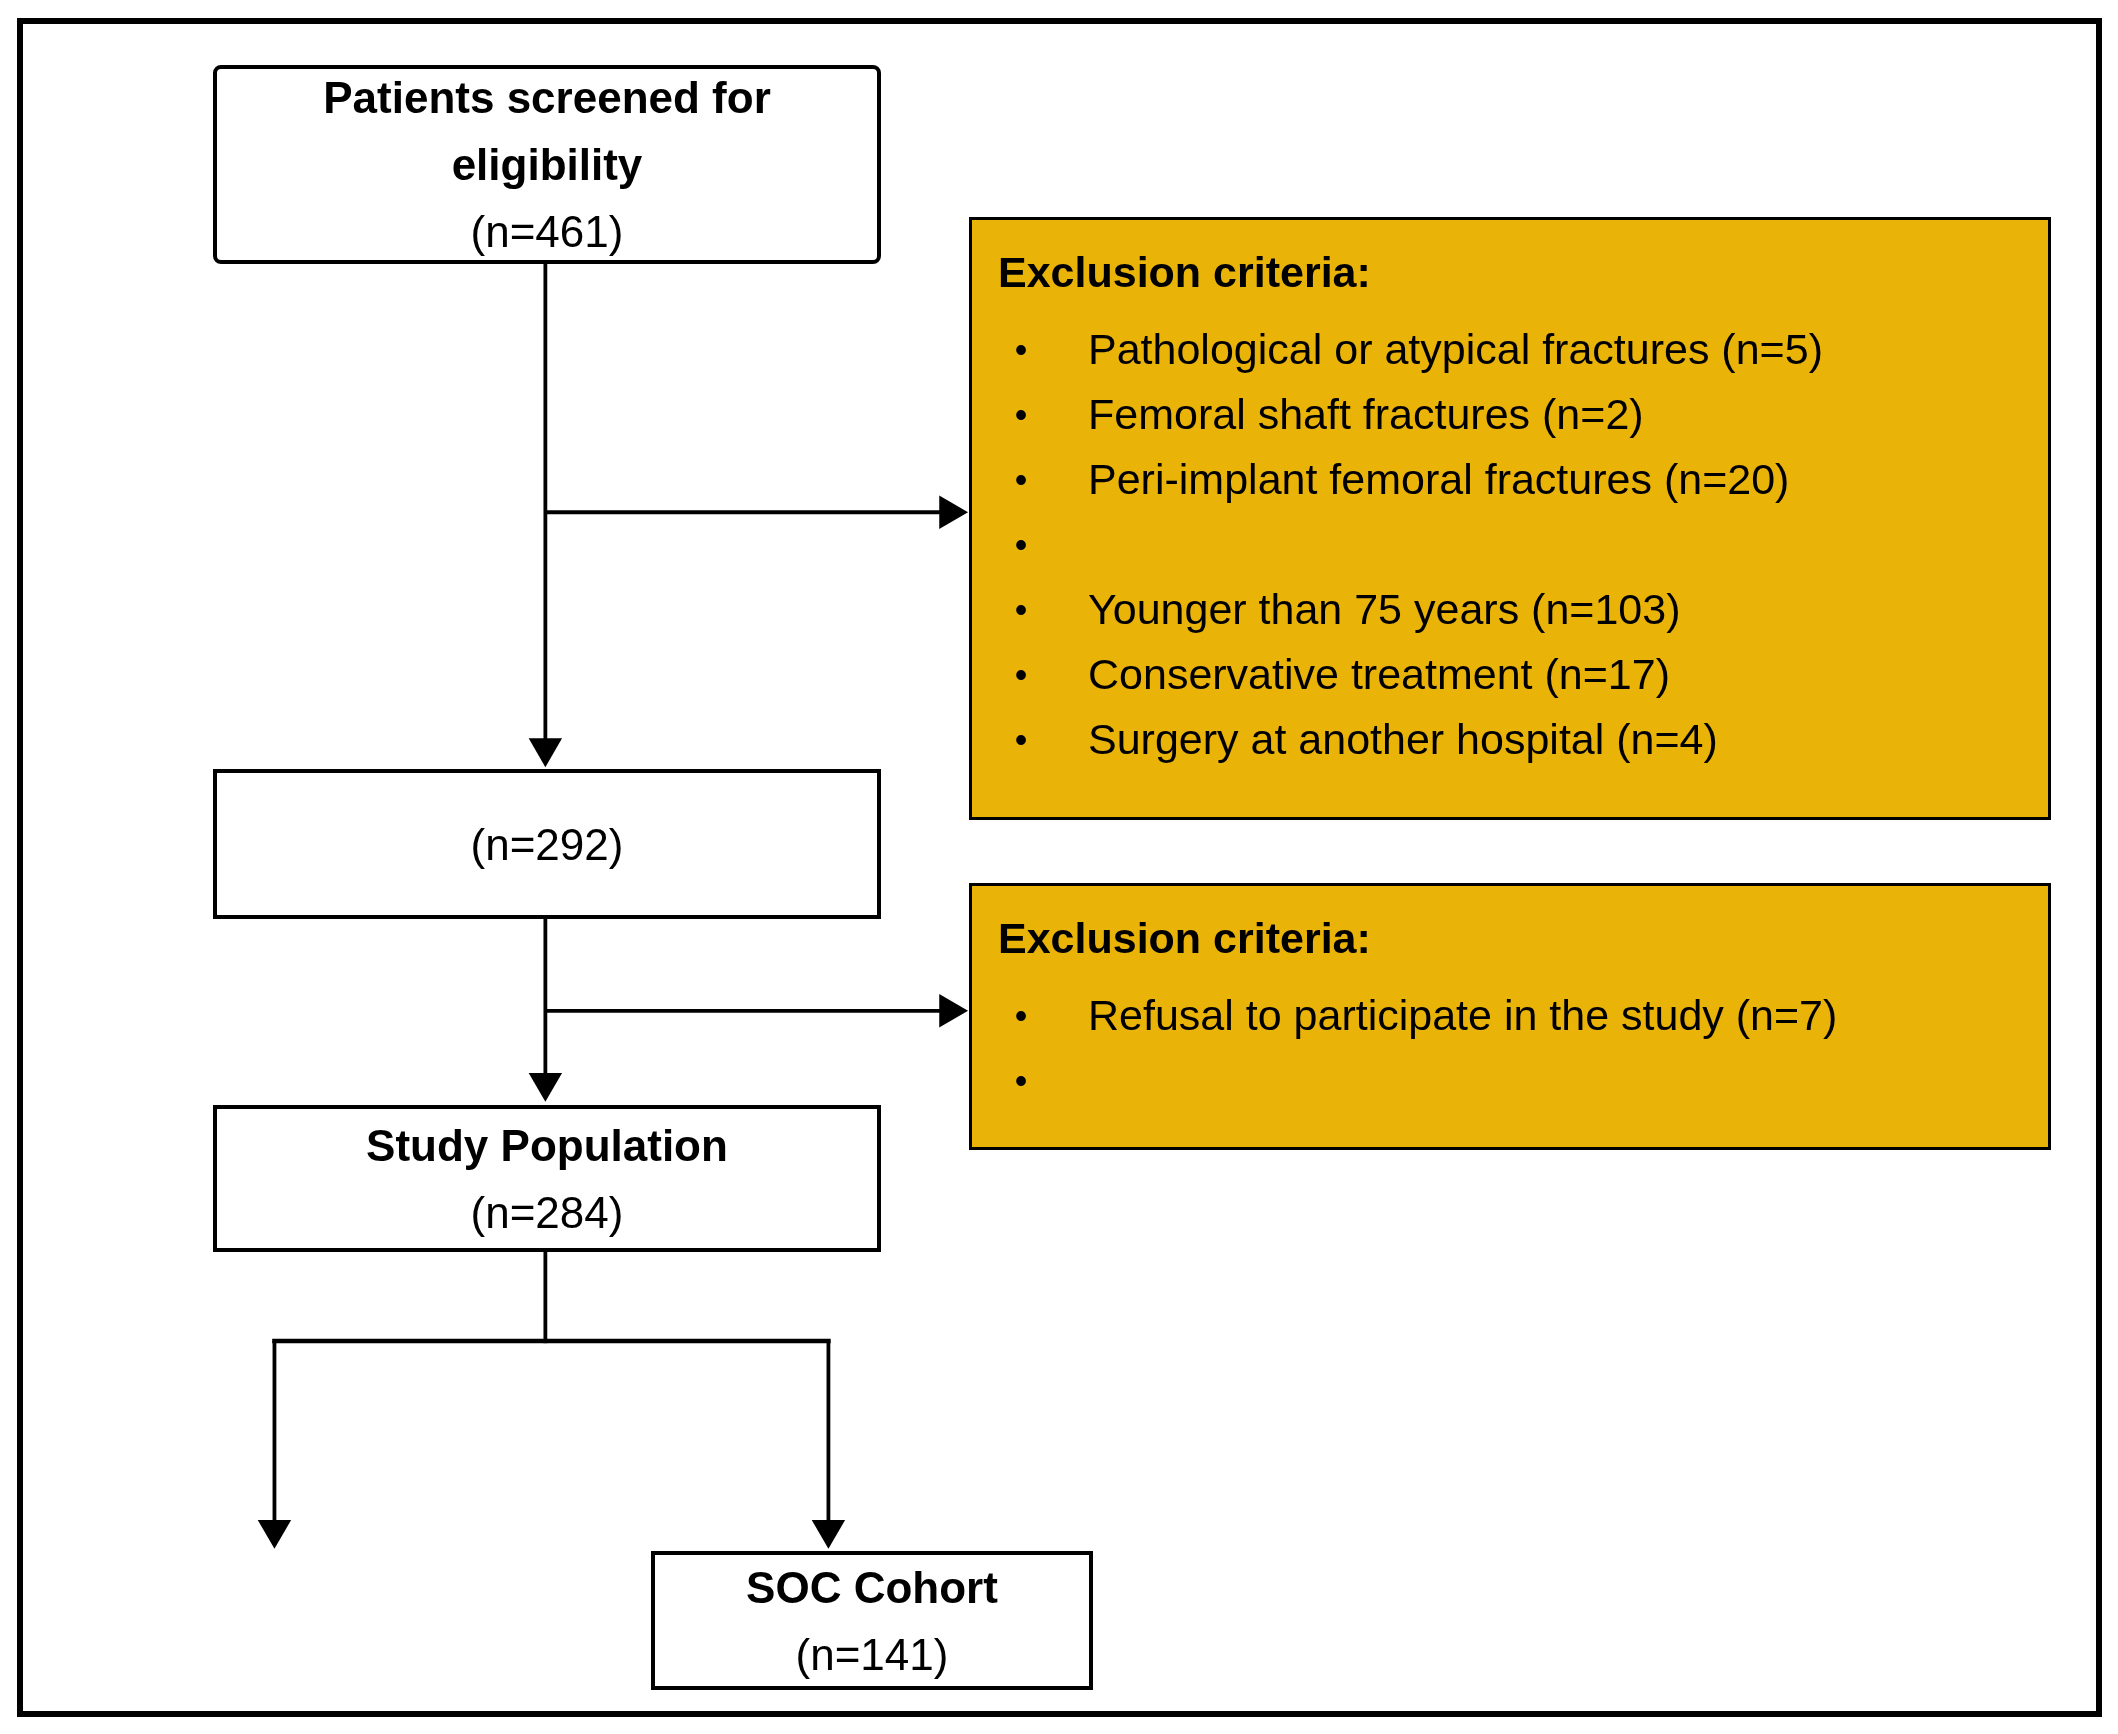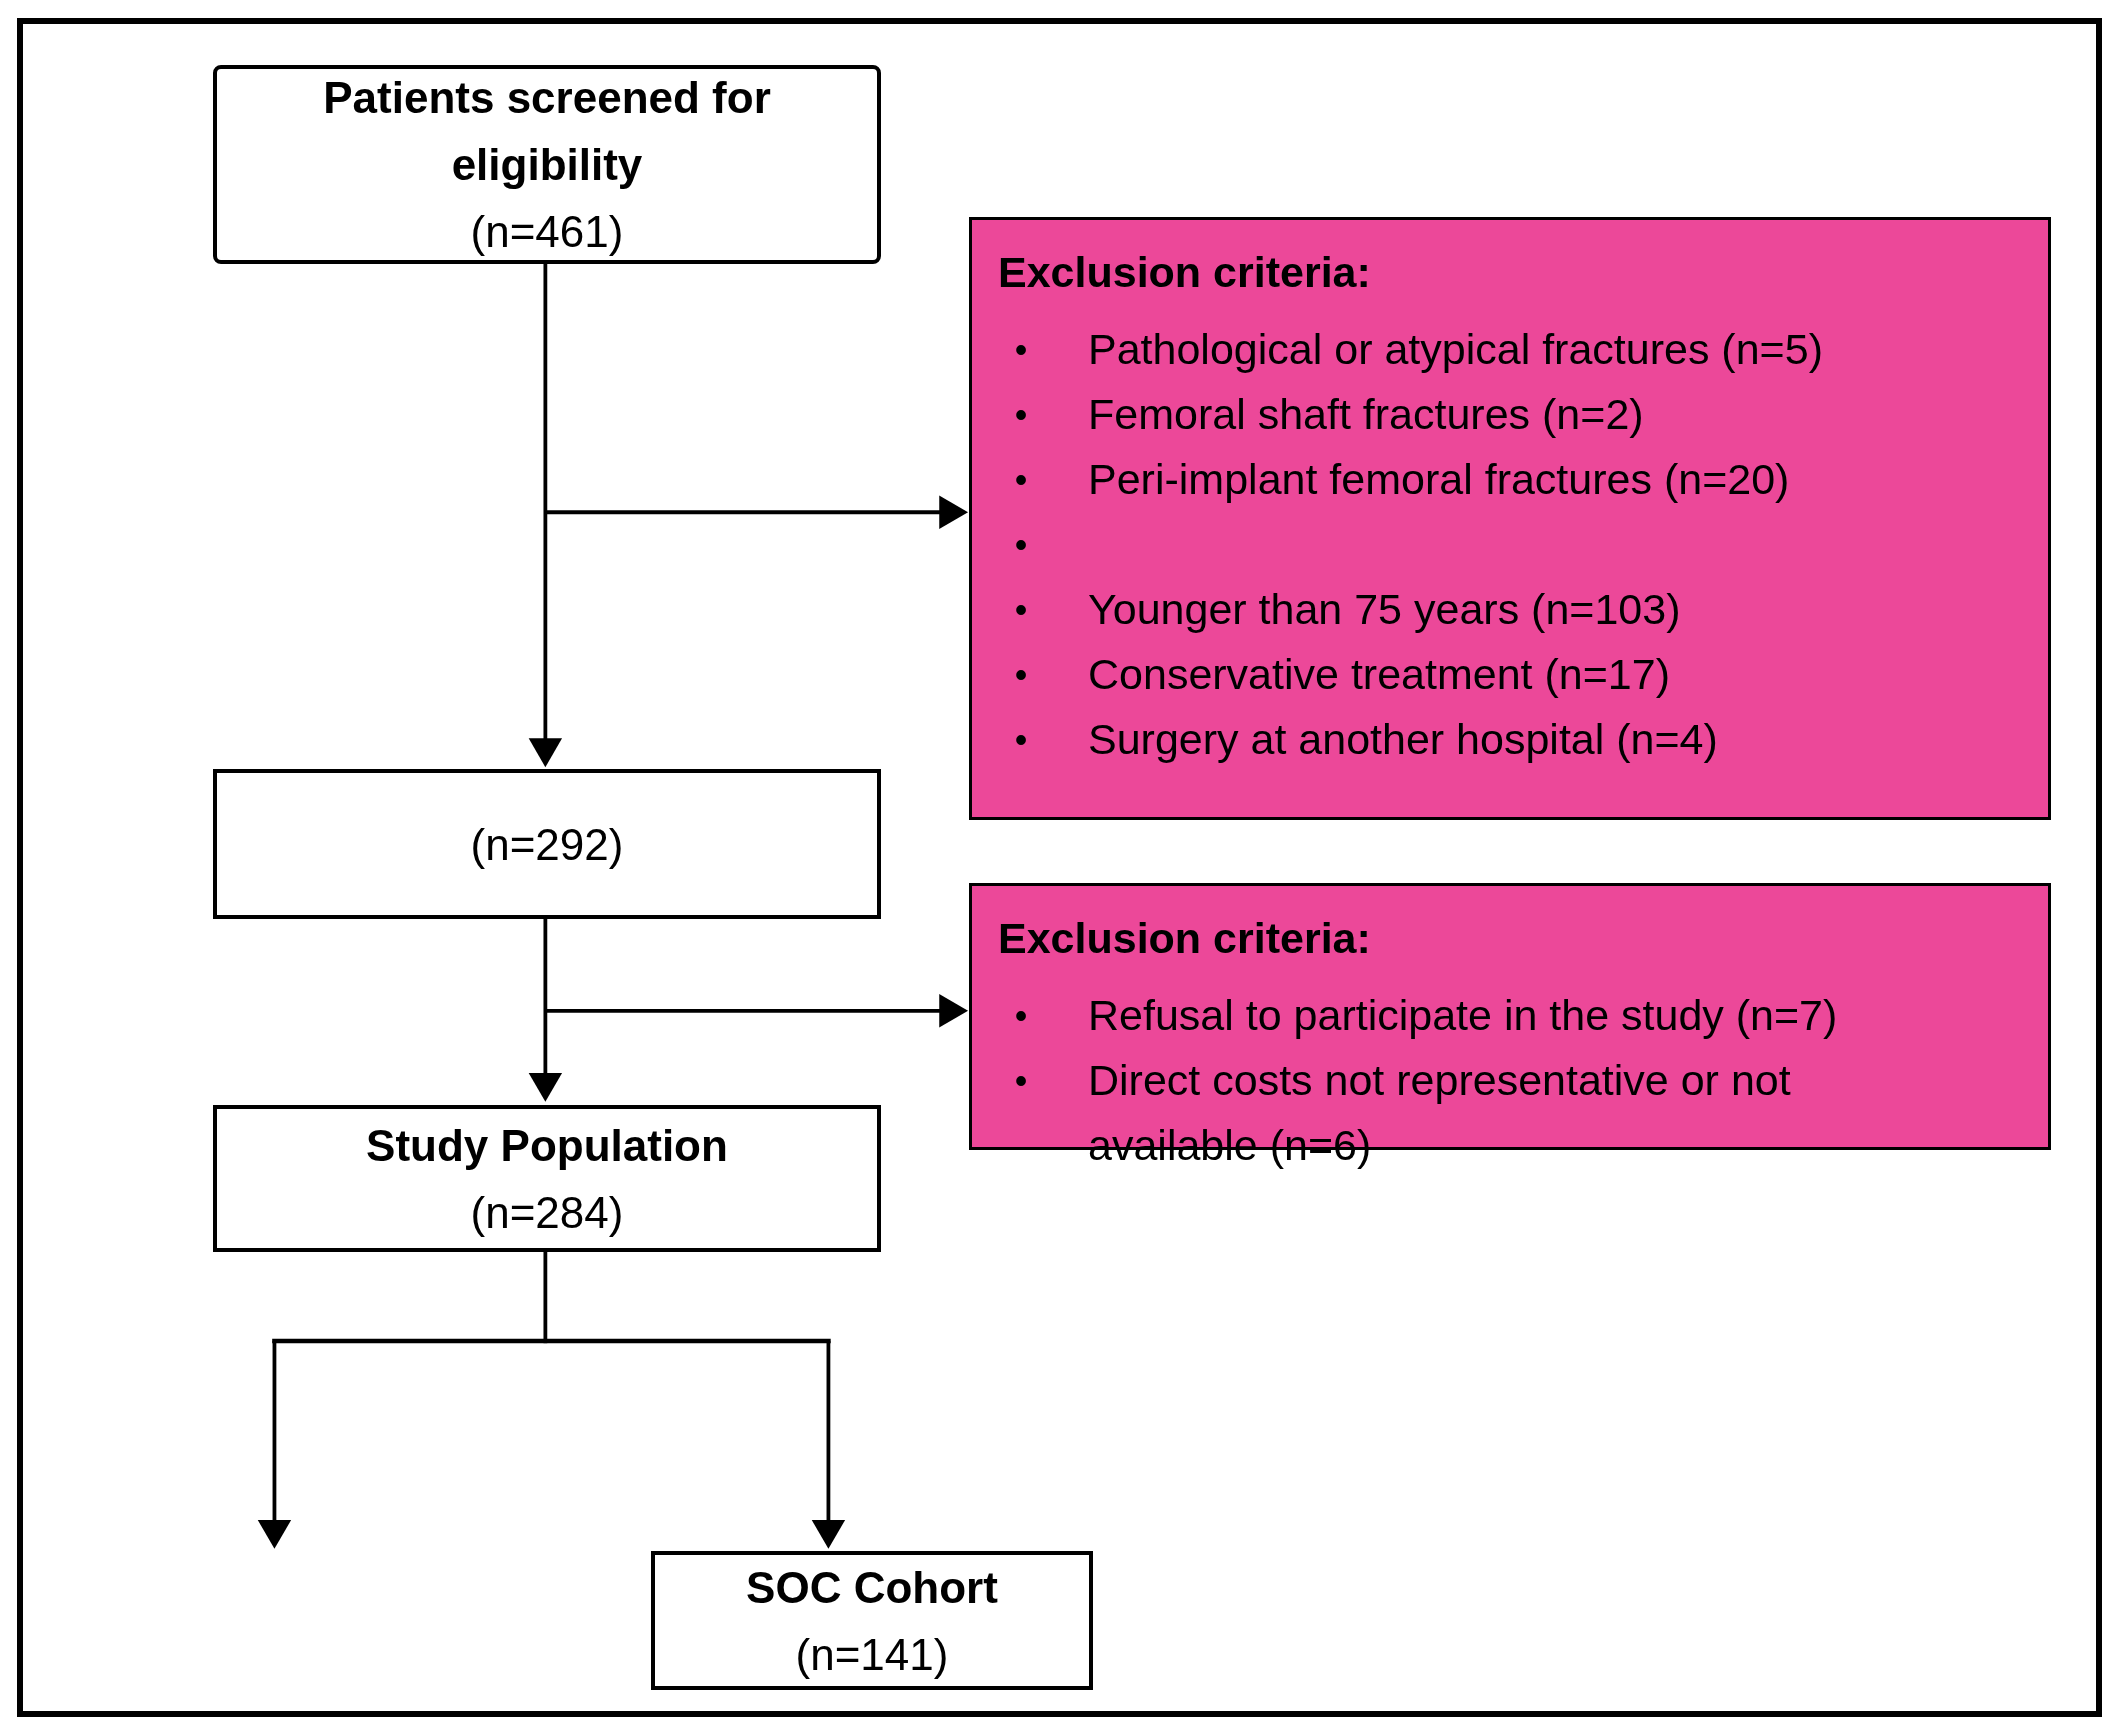--- a/index.html
+++ b/index.html
@@ -49,21 +49,21 @@
   #box-screened { left: 213px; top: 65px;  width: 668px; height: 199px; border-radius: 8px; }
   #box-target   { left: 213px; top: 769px; width: 668px; height: 150px; }
   #box-study    { left: 213px; top: 1105px; width: 668px; height: 147px; }
   #box-ogcm     { left: 53px;  top: 1551px; width: 442px; height: 139px; }
   #box-soc      { left: 607px; top: 1551px; width: 442px; height: 139px; margin-left: 44px; }
 
   .exclusion-box {
     position: absolute;
     box-sizing: border-box;
     border: 3.8px solid #000000;
-    background: #ec4899;
+    background: #eab308;
     font-size: 43px;
     line-height: 65px;
     padding: 20px 21px 15px 26px;
     z-index: 2;
   }
   #box-exclusion1 { left: 969px; top: 217px;  width: 1082px; height: 603px; }
   #box-exclusion2 { left: 969px; top: 883px; width: 1082px; height: 267px; }
 
   .exclusion-title {
     font-weight: 700;
@@ -180,20 +180,18 @@
 
   <div class="exclusion-box" id="box-exclusion2">
     <div class="exclusion-title">Exclusion criteria:</div>
     <div class="bullet-list">
       <div class="bullet-item">
         <span class="bullet-glyph">•</span>
         <span class="bullet-text">Refusal to participate in the study (n=7)</span>
       </div>
       <div class="bullet-item">
         <span class="bullet-glyph">•</span>
-        <span class="bullet-text">Direct costs not representative or not
-available (n=6)</span>
       </div>
     </div>
   </div>
 
 </div>
 
 
 </body></html>

